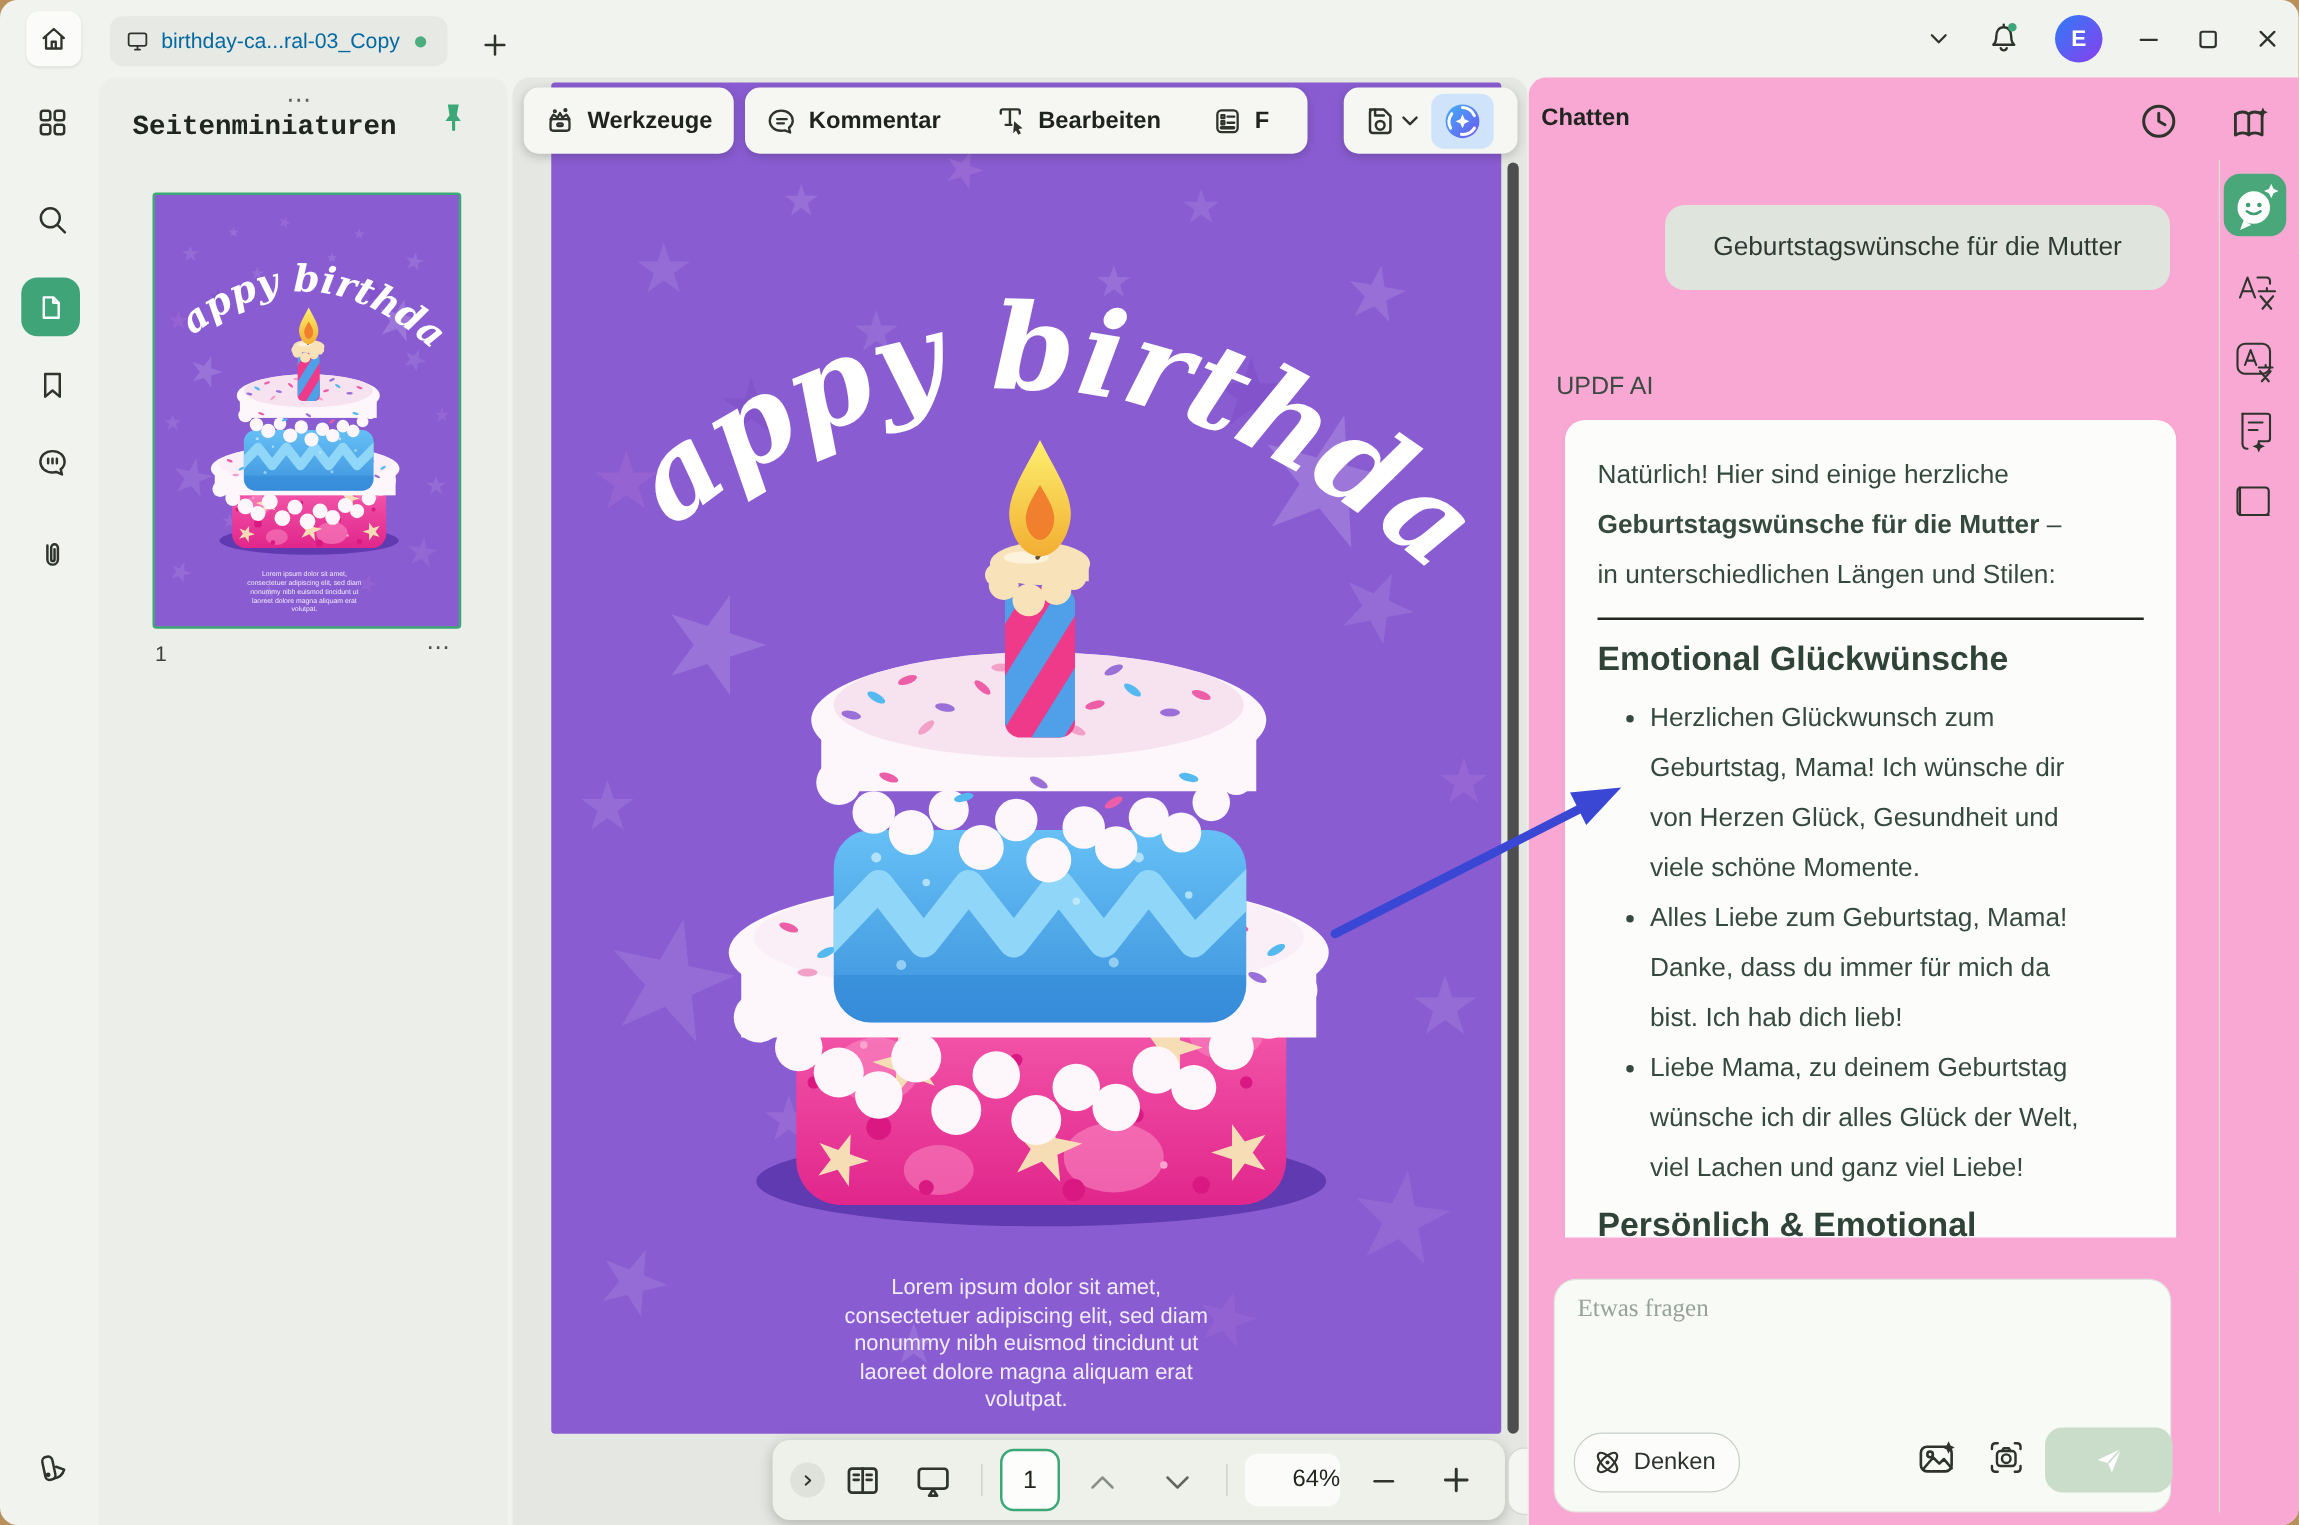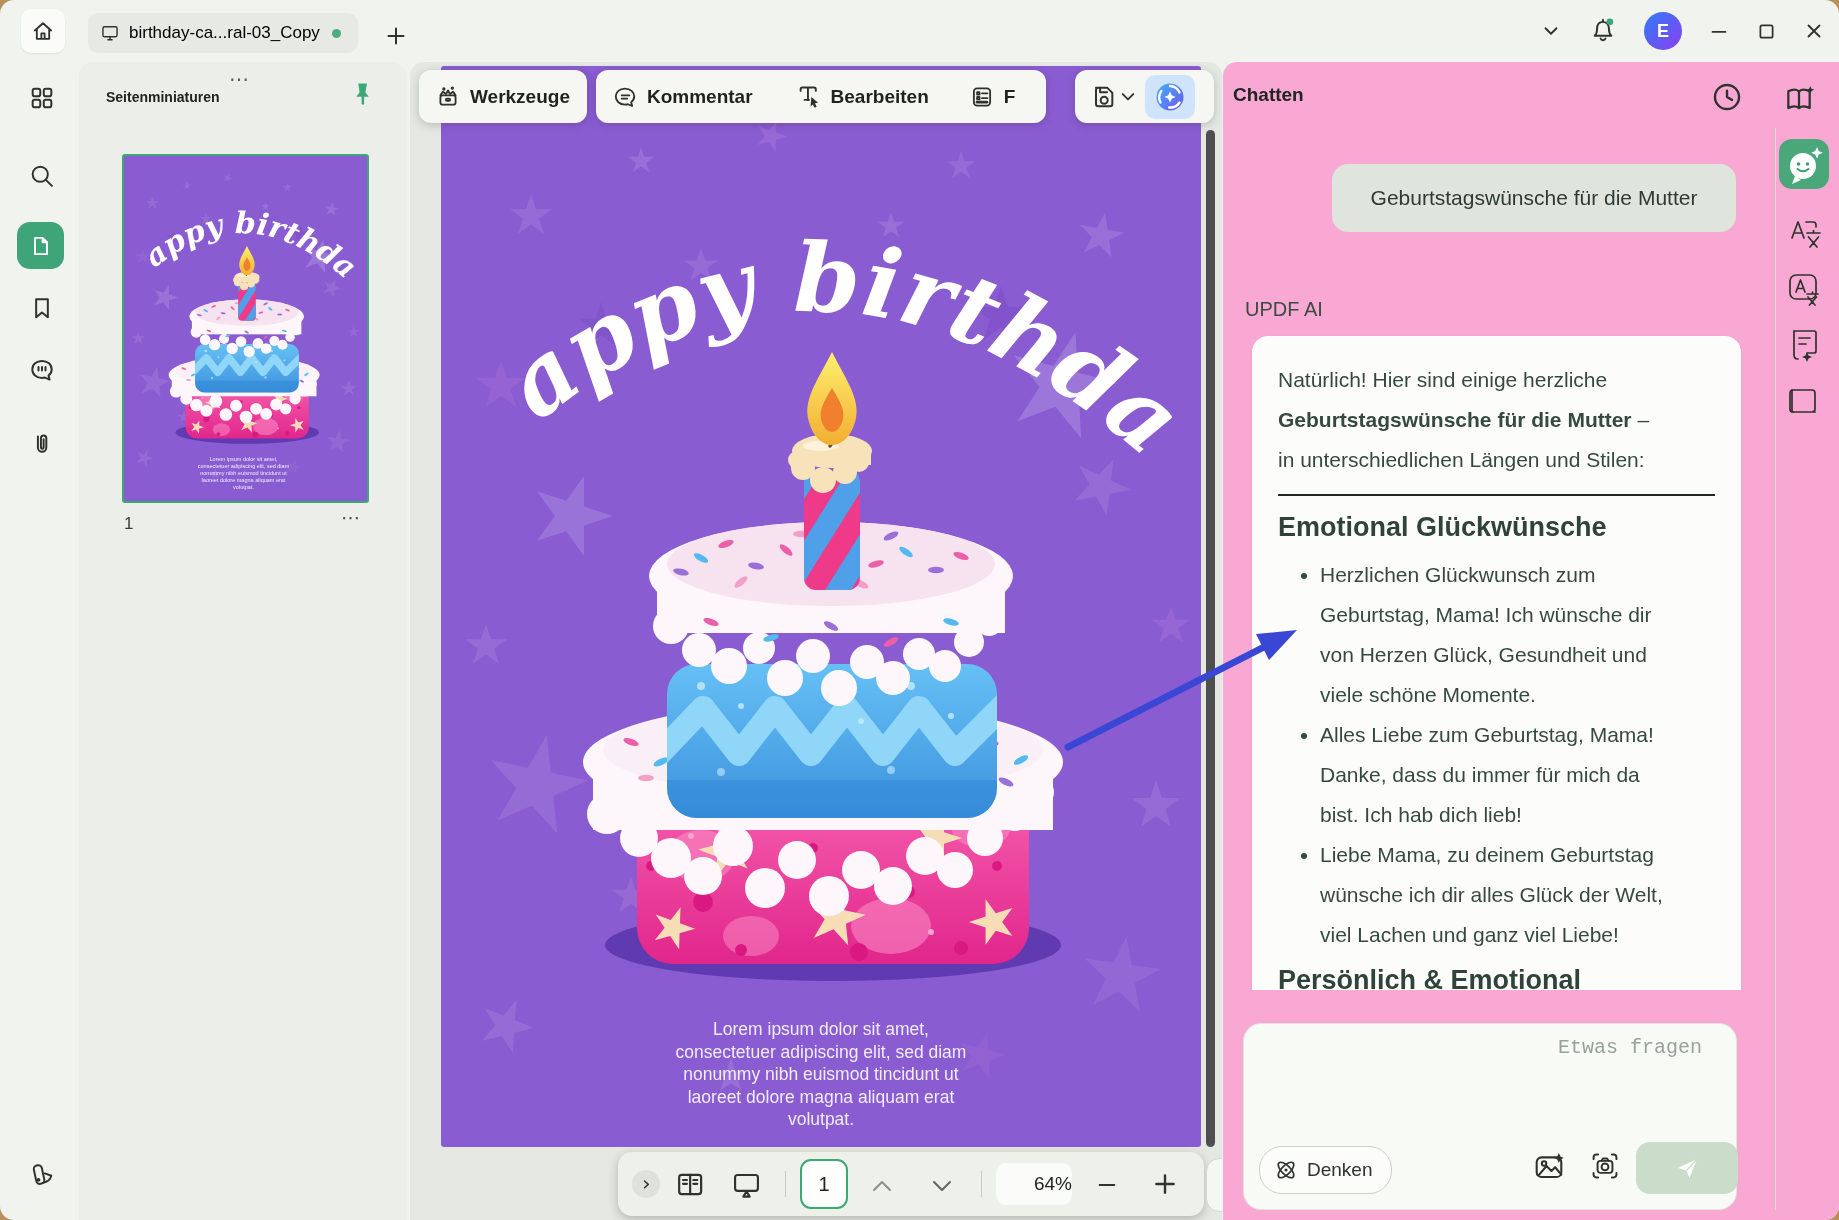--- a/index.html
+++ b/index.html
@@ -5,34 +5,34 @@
   html,body{margin:0;padding:0;background:#b9905a;font-family:"Liberation Sans",sans-serif;}
   .abs{position:absolute;}
   #window{position:relative;width:1839px;height:1220px;background:#f1f3ee;border-radius:14px;overflow:hidden;}
   svg{display:block;}
   .ic{stroke:#2e332c;stroke-width:1.7;fill:none;stroke-linecap:round;stroke-linejoin:round;}
 
   
   #topbar{left:0;top:0;width:1839px;height:62px;}
   .home-btn{left:21px;top:9px;width:44px;height:44px;background:#fbfcf9;border-radius:10px;box-shadow:0 1px 2px rgba(0,0,0,.08);display:flex;align-items:center;justify-content:center;}
   .tab{left:88px;top:13px;width:270px;height:40px;background:#e7e9e4;border-radius:10px;display:flex;align-items:center;padding:0 12px;box-sizing:border-box;}
-  .tab-title{font-size:17px;color:#000000;margin-left:9px;white-space:nowrap;}
+  .tab-title{font-size:17px;color:#0369a1;margin-left:9px;white-space:nowrap;}
   .tab-dot{width:9px;height:9px;border-radius:50%;background:#4cae7f;margin-left:12px;}
   .add-tab{left:384px;top:24px;}
   .win-right{display:flex;align-items:center;position:absolute;right:14px;top:0;height:62px;gap:26px;}
   .avatar{width:38px;height:38px;border-radius:50%;background:linear-gradient(135deg,#2f7bf6,#8a3ff0);color:#fff;font-size:18px;font-weight:bold;display:flex;align-items:center;justify-content:center;}
 
   
   .side-icon{left:28px;width:28px;height:28px;}
   .side-active{left:17px;top:222px;width:47px;height:47px;background:#3fa578;border-radius:13px;display:flex;align-items:center;justify-content:center;}
 
   
   #thumb-panel{left:79px;top:62px;width:327px;height:1158px;background:#ecefe9;border-radius:14px 14px 0 0;}
   .panel-handle{left:150px;top:5px;color:#5a5f58;}
-  .panel-title{left:27px;top:27px;font-size:14px;font-weight:bold;color:#20251f;}
+  .panel-title{left:27px;top:27px;font-size:22px;font-weight:bold;color:#20251f;font-family:Liberation Mono, monospace;}
   .thumb-frame{left:43px;top:92px;width:243px;height:345px;border:2px solid #3ca877;border-radius:3px;overflow:hidden;background:#8a5cd2;box-sizing:content-box;}
   .thumb-page-label{left:45px;top:452px;font-size:17px;color:#3a3f39;}
   .thumb-more{left:262px;top:444px;color:#4c514b;}
 
   
   #doc-area{left:410px;top:62px;width:812px;height:1158px;background:#e5e8e2;border-radius:14px 14px 0 0;overflow:hidden;}
   #doc-card{left:31px;top:4px;width:760px;height:1081px;background:#8a5cd2;border-radius:3px;overflow:hidden;}
   .lorem{left:115px;top:952px;width:530px;text-align:center;font-size:17.5px;line-height:22.5px;color:#f1ecfa;white-space:pre-line;}
   .tb-group{top:8px;height:53px;background:#f6f7f3;border-radius:12px;box-shadow:0 2px 8px rgba(30,30,30,.22);display:flex;align-items:center;}
   .tb-item{display:flex;align-items:center;gap:9px;padding:0 16px;height:100%;}
@@ -55,21 +55,21 @@
   #messages{left:0;top:58px;width:552px;height:870px;overflow:hidden;}
   .user-bubble{left:109px;top:44px;width:404px;height:68px;background:#dfe4dd;border-radius:16px;display:flex;align-items:center;justify-content:center;font-size:21px;color:#2e3a33;}
   .ai-label{left:22px;top:178px;font-size:20px;color:#3c4a42;}
   .ai-bubble{left:29px;top:216px;width:489px;background:#fcfdfb;border-radius:16px;box-shadow:0 1px 3px rgba(0,0,0,.06);padding:24px 26px;box-sizing:border-box;color:#35493f;}
   .ai-bubble p{margin:0;font-size:21px;line-height:40px;}
   .ai-bubble hr{border:none;border-top:2px solid #23281f;margin:14px 0 0 0;}
   .ai-bubble h3{margin:16px 0 0 0;font-size:27px;font-weight:bold;color:#2f4339;}
   .ai-bubble ul{margin:12px 0 0 0;padding-left:42px;}
   .ai-bubble li{font-size:21px;line-height:40px;white-space:pre-line;}
   #chat-input-card{left:20px;top:961px;width:494px;height:187px;background:#f8faf6;border:1px solid #e2e5df;border-radius:18px;box-sizing:border-box;}
-  .chat-textarea{left:16px;top:10px;width:440px;height:70px;border:none;background:transparent;resize:none;outline:none;font-family:Liberation Mono, monospace;font-size:20px;color:#333;text-align:right;}
+  .chat-textarea{left:16px;top:10px;width:440px;height:70px;border:none;background:transparent;resize:none;outline:none;font-family:Liberation Serif, serif;font-size:20px;color:#333;}
   .chat-textarea::placeholder{color:#97a29a;}
   .think-btn{left:15px;top:122px;height:46px;padding:0 18px 0 14px;background:#fcfdfb;border:1px solid #c9d0c8;border-radius:23px;display:flex;align-items:center;gap:9px;font-size:19px;color:#2b332c;}
   .send-btn{left:392px;top:118px;width:102px;height:52px;background:#cadcca;border-radius:14px;display:flex;align-items:center;justify-content:center;}
 
   
   #arrow-overlay{left:0;top:0;width:1839px;height:1220px;pointer-events:none;z-index:40;}
 </style>
 </head>
 <body>
 

